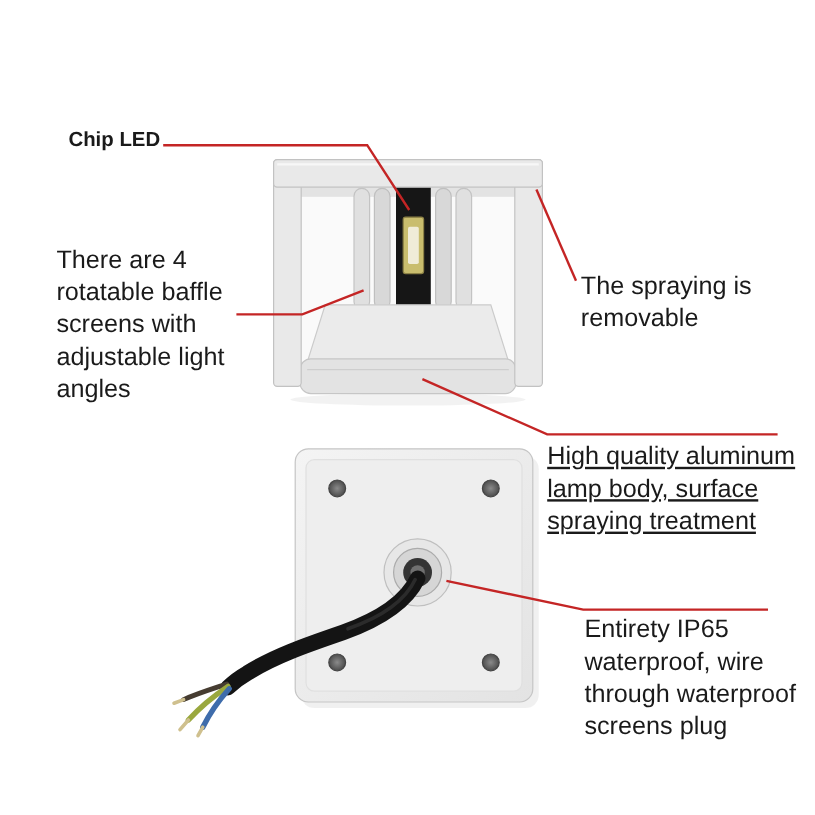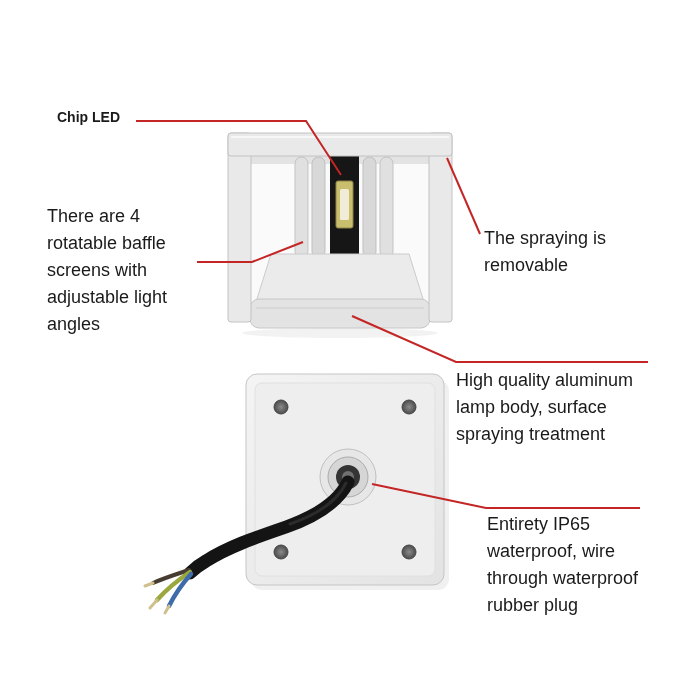--- a/index.html
+++ b/index.html
@@ -16,27 +16,27 @@
     font-family: "Liberation Sans", "DejaVu Sans", sans-serif;
   }
   .canvas svg {
     position: absolute;
     left: 0;
     top: 0;
   }
   .label {
     position: absolute;
     color: var(--text, #1a1a1a);
-    font-size: 18px;
+    font-size: 21px;
     line-height: 27px;
     white-space: pre-line;
   }
   .label.bold {
     font-weight: 700;
-    font-size: 14px;
+    font-size: 17px;
     line-height: 22px;
   }
   .redline {
     fill: none;
     stroke: var(--annotation-line, #c42525);
     stroke-width: 2;
   }
   .led {
     fill: var(--led-chip, #c9bd6e);
   }
@@ -141,22 +141,22 @@
 
   <div class="label" style="left:47px; top:203px;">There are 4
 rotatable baffle
 screens with
 adjustable light
 angles</div>
 
   <div class="label" style="left:484px; top:225px;">The spraying is
 removable</div>
 
-  <div class="label" style="left:456px; top:367px;">High quality aluminum
+  <div class="label" style="left:456px; top:367px;text-decoration:underline;">High quality aluminum
 lamp body, surface
 spraying treatment</div>
 
   <div class="label" style="left:487px; top:511px;">Entirety IP65
 waterproof, wire
 through waterproof
-rubber plug</div>
+screens plug</div>
 
 </div>
 
 </body></html>

